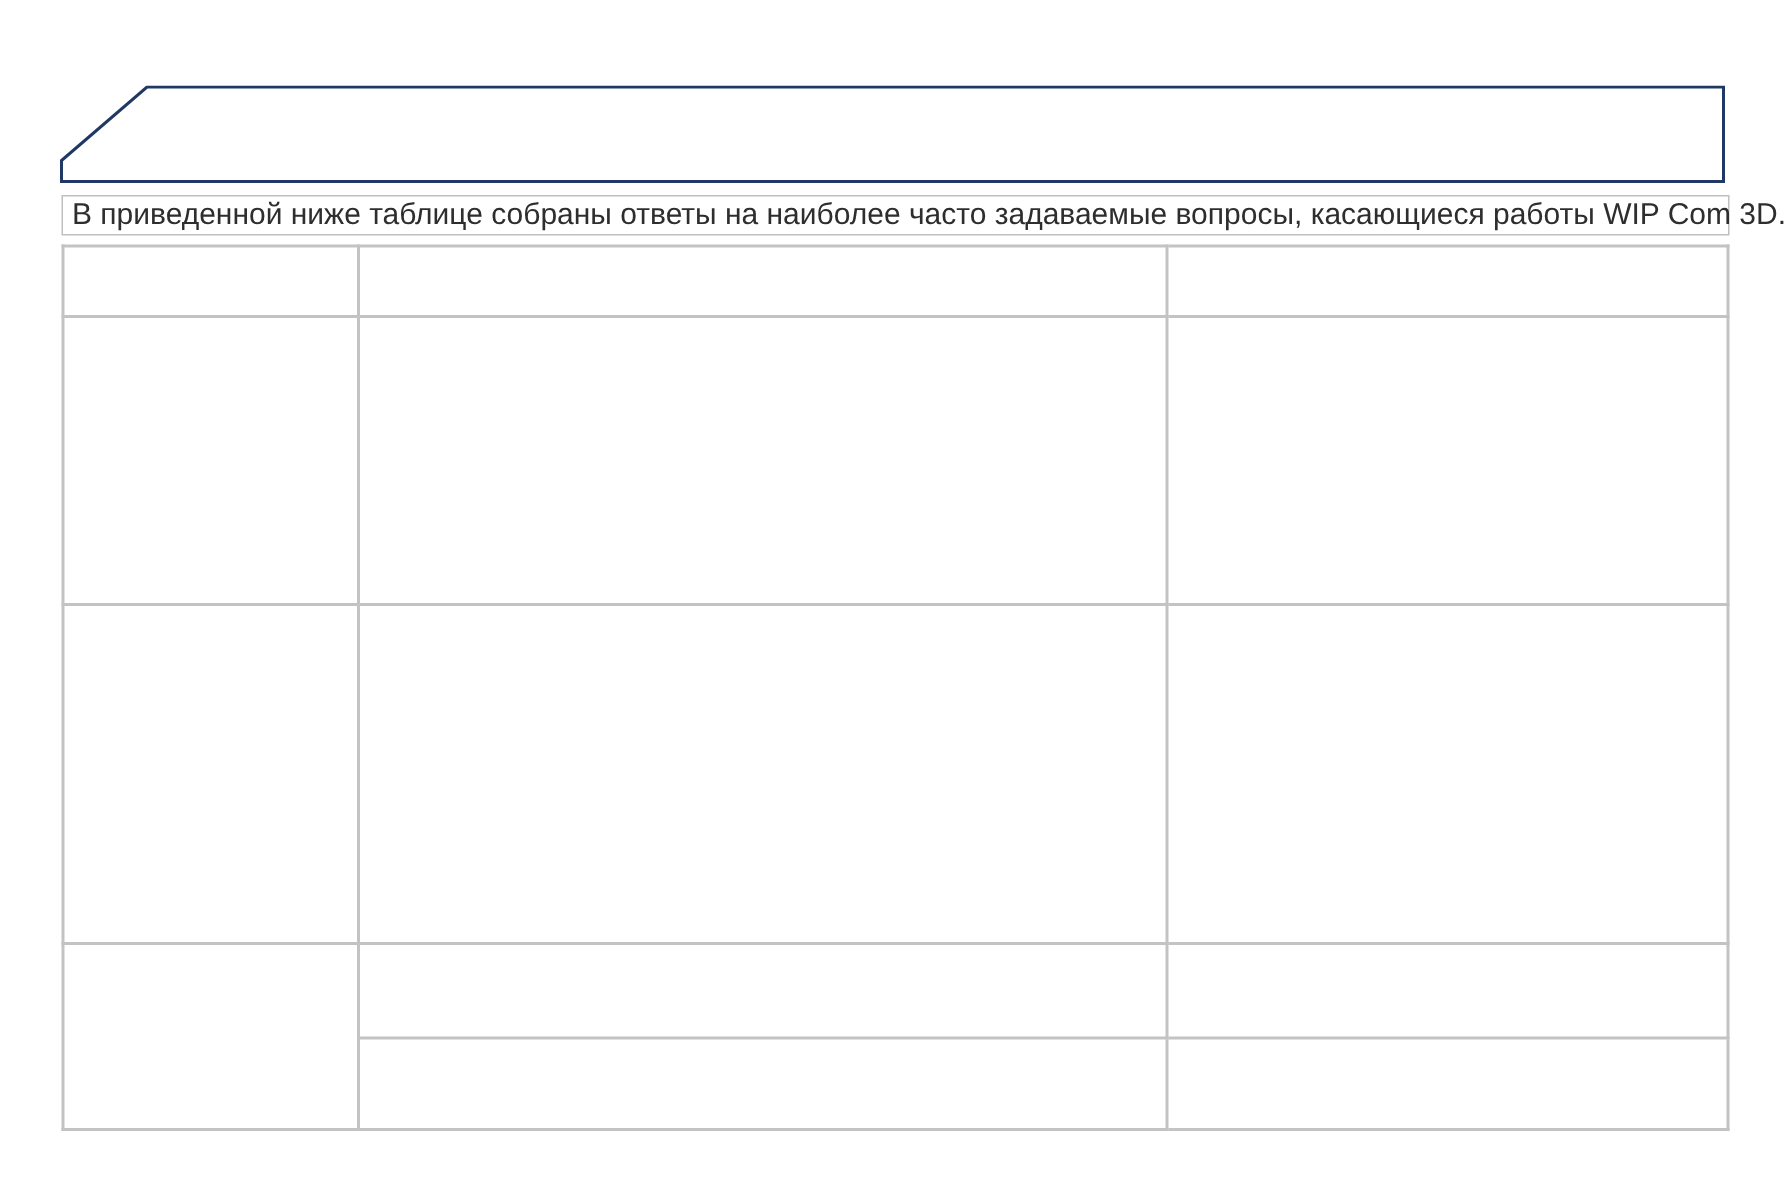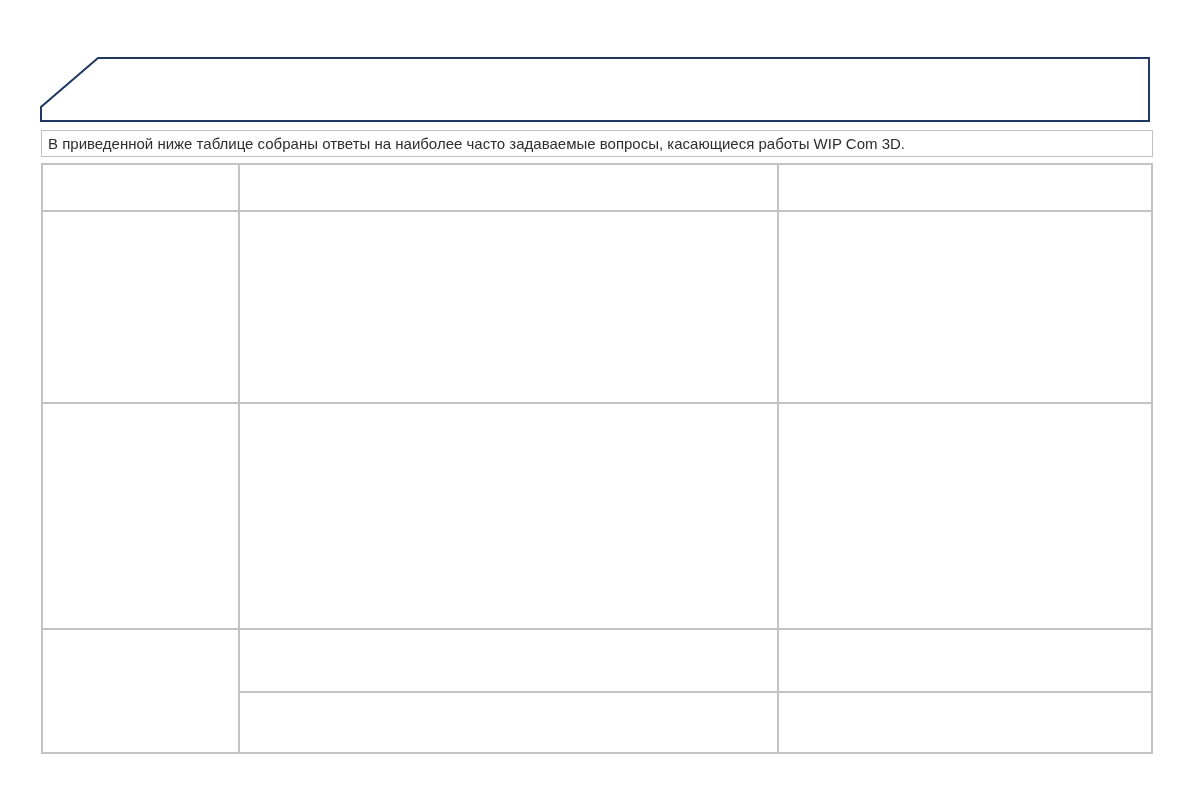--- a/index.html
+++ b/index.html
@@ -32,21 +32,21 @@
     top: 130px;
     width: 1112px;
     height: 27px;
     border: 1px solid #c0c0c0;
     background: #ffffff;
     display: flex;
     align-items: center;
     padding-left: 6px;
   }
   .intro-box .intro-text {
-    font-size: 15px;
+    font-size: 20px;
     color: #2e2e2e;
     white-space: nowrap;
   }
   .faq-table {
     position: absolute;
     left: 41px;
     top: 163px;
     border-collapse: collapse;
     table-layout: fixed;
     width: 1110px;

